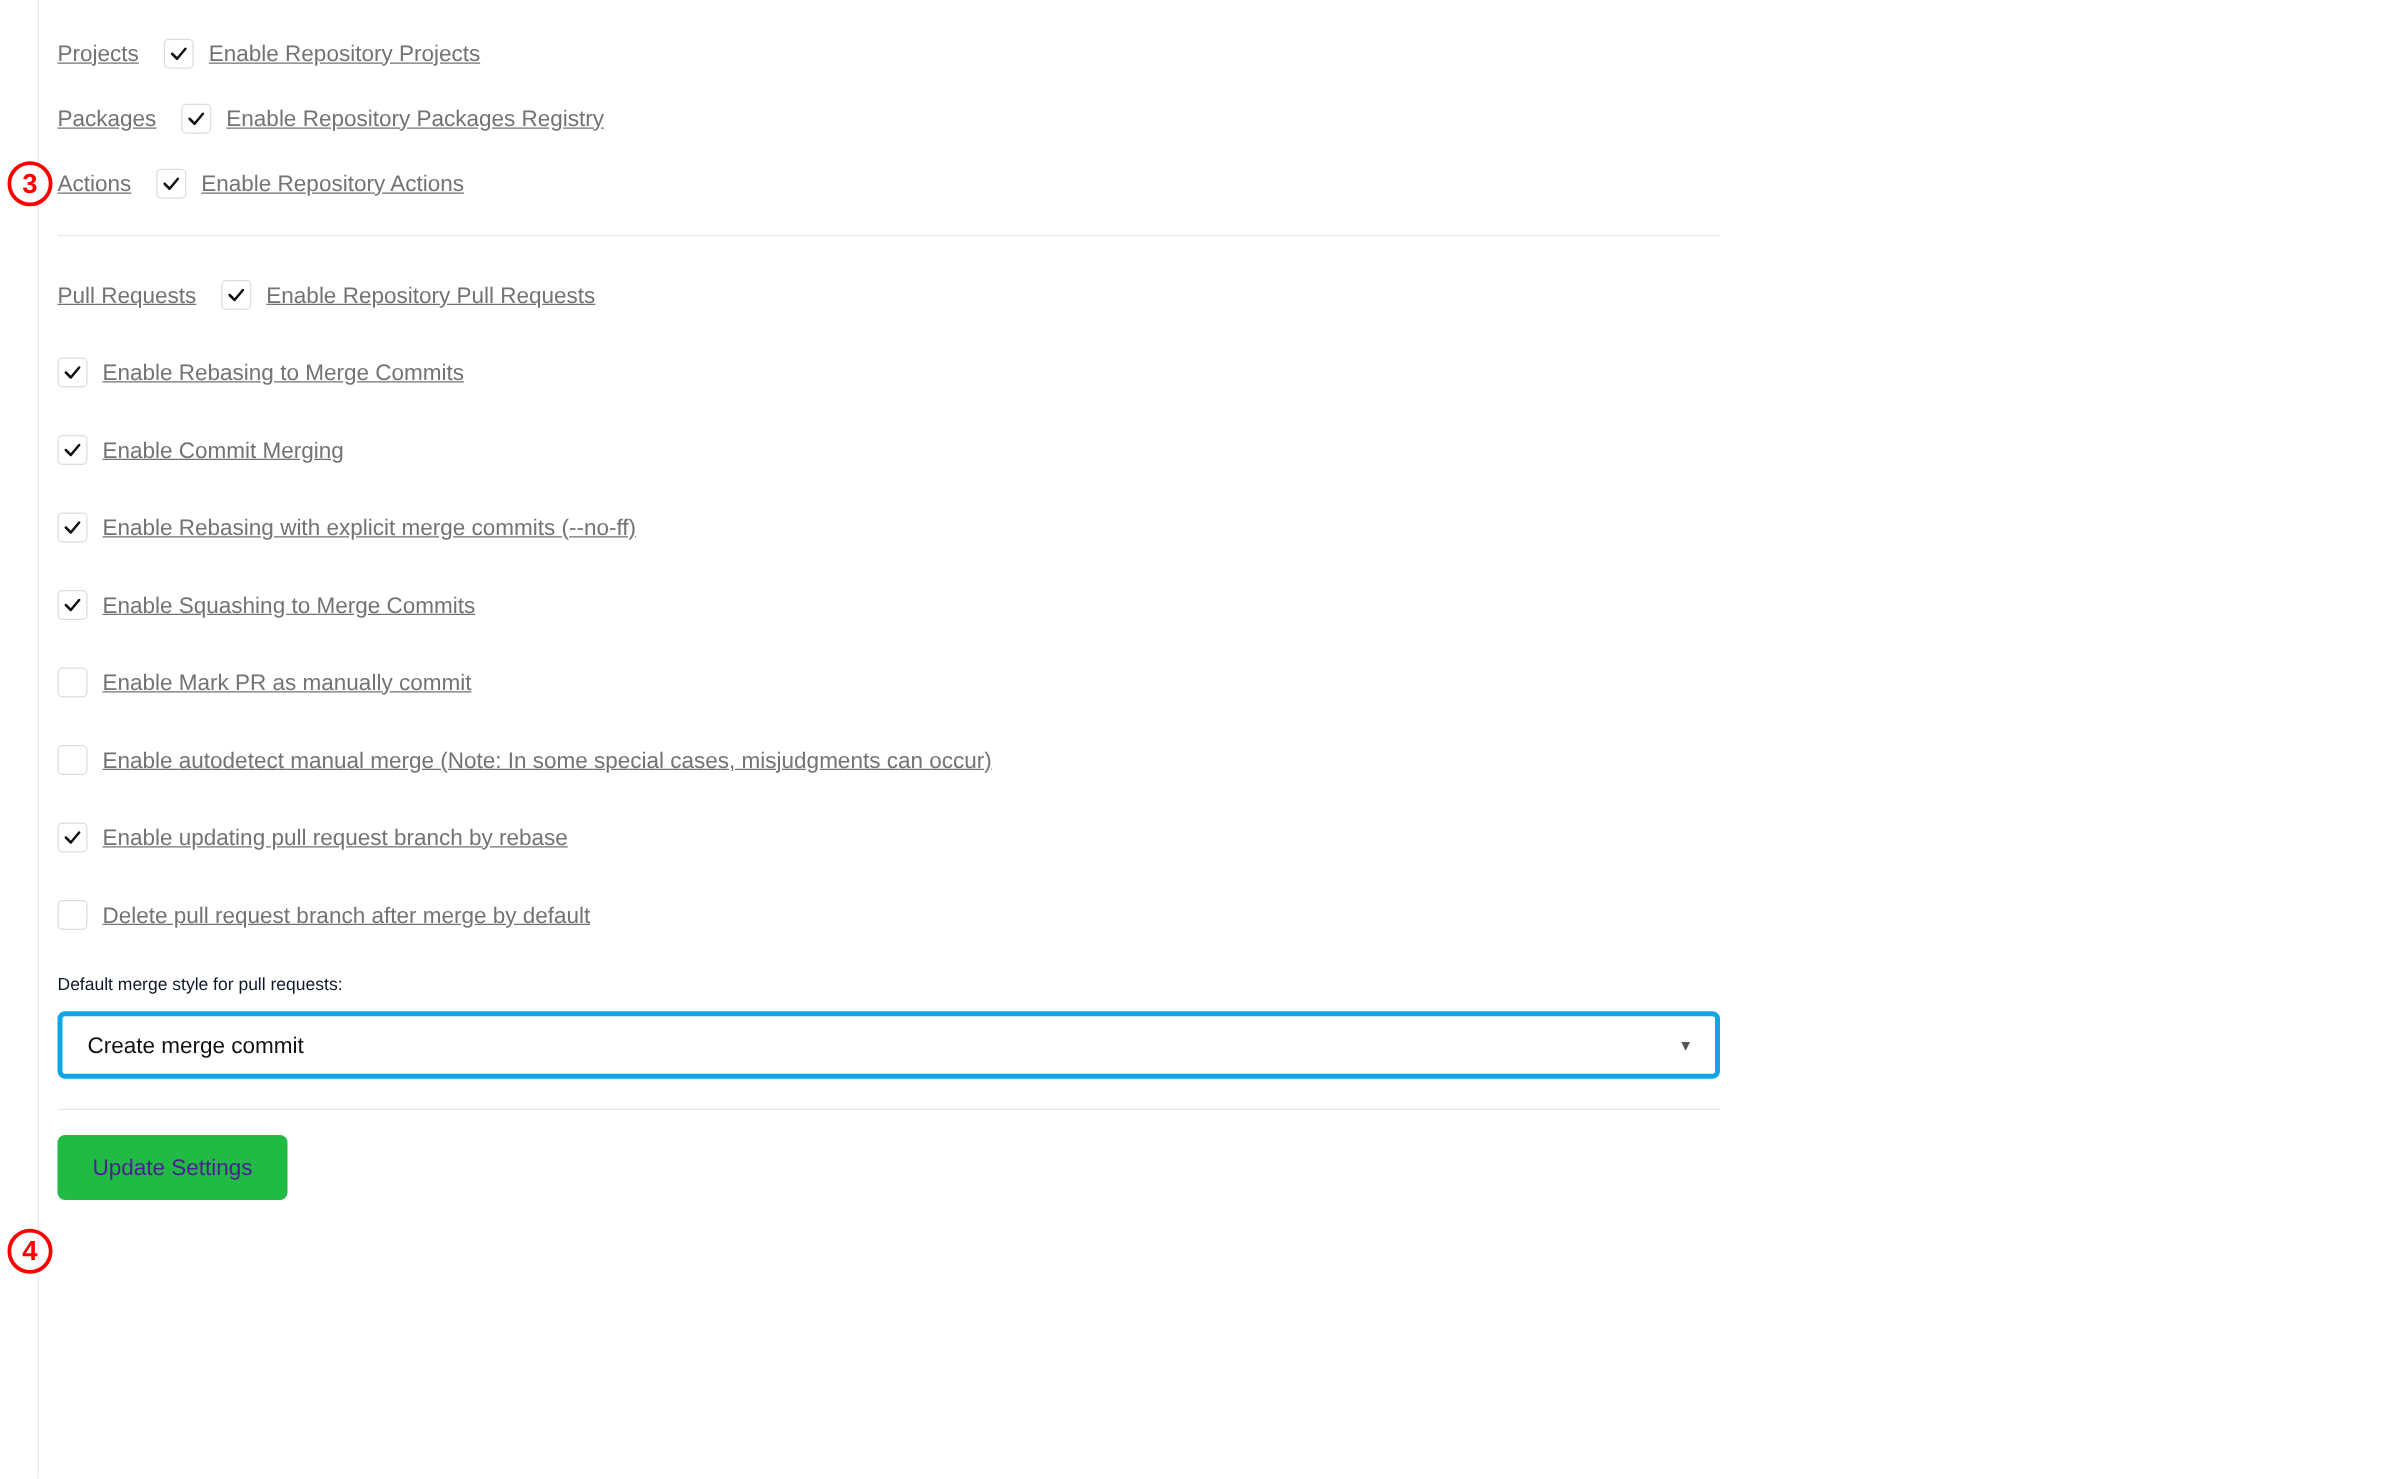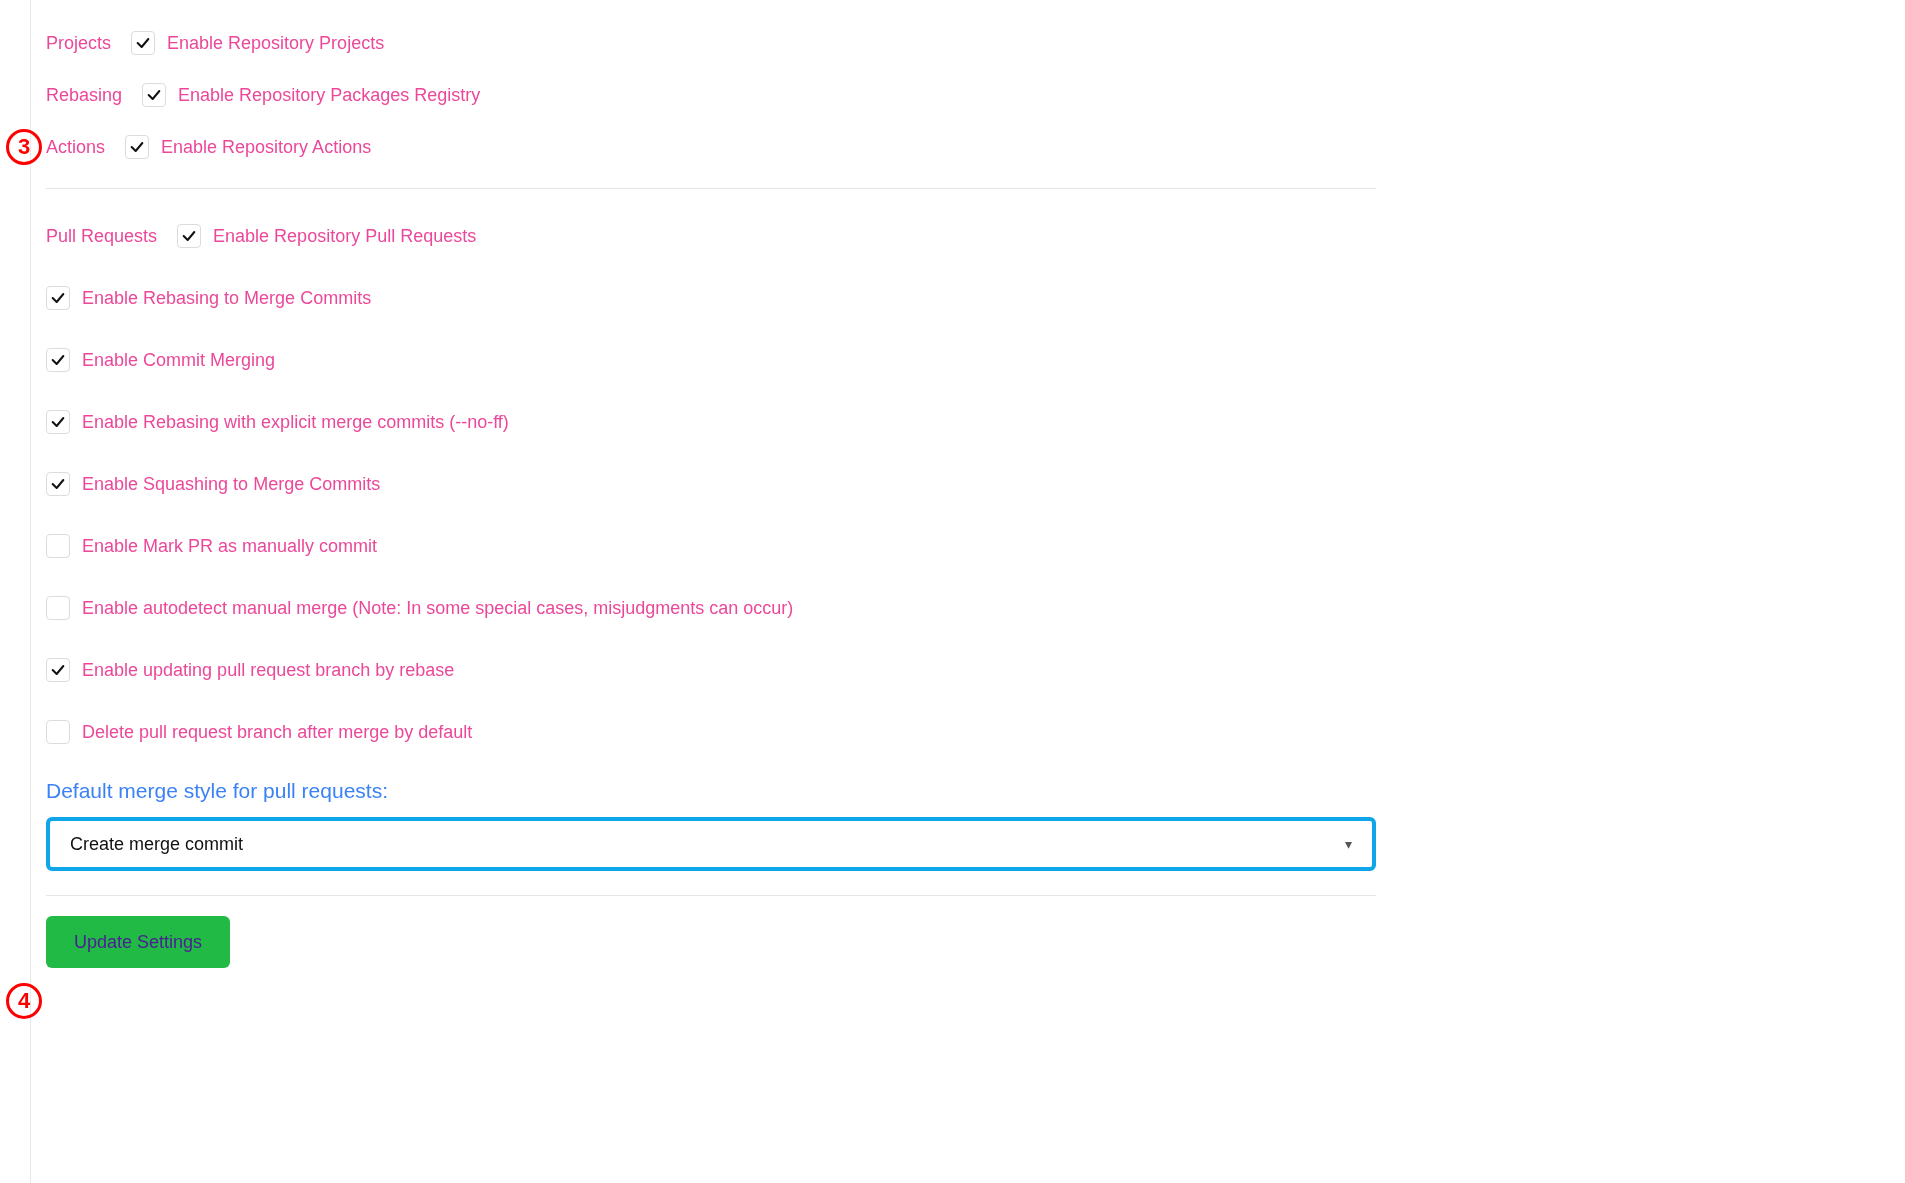--- a/index.html
+++ b/index.html
@@ -31,21 +31,22 @@
   }
   .row {
     display: flex;
     align-items: center;
     gap: 12px;
     min-height: 38px;
     padding: 4px 0;
   }
   .row-label {
     font-size: 18px;
-    color: #ec4899;
+    color: #737373;
+    text-decoration: underline;
   }
   .section-label {
     margin-right: 8px;
   }
   .hrule {
     height: 1px;
     background: #e6e6e6;
     margin: 18px 0 24px 0;
     width: 1330px;
   }
@@ -63,22 +64,22 @@
   .checkbox.checked svg { display: block; }
   .checkbox svg { display: none; }
   .checkbox svg path { stroke: #111; stroke-width: 3; fill: none; stroke-linecap: round; stroke-linejoin: round; }
   .sub-list {
     margin-top: 8px;
   }
   .sub-list .row {
     padding: 12px 0;
   }
   .plain-label {
-    font-size: 21px;
-    color: #3b82f6;
+    font-size: 14px;
+    color: #0f172a;
     padding: 16px 0 8px 0;
   }
   .select {
     width: 1330px;
     height: 54px;
     border: 4px solid #0ea5e9;
     border-radius: 6px;
     display: flex;
     align-items: center;
     justify-content: space-between;
@@ -148,21 +149,21 @@
       <span class="checkbox checked">
         <svg viewBox="0 0 24 24" width="16" height="16">
             <path d="M4 12 L10 18 L20 6"></path>
           </svg>
       </span>
       <span class="row-label">Enable Repository Projects</span>
     </div>
 
     
     <div class="row" style="margin-top:6px;">
-      <span class="row-label section-label">Rebasing</span>
+      <span class="row-label section-label">Packages</span>
       <span class="checkbox checked">
         <svg viewBox="0 0 24 24" width="16" height="16">
             <path d="M4 12 L10 18 L20 6"></path>
           </svg>
       </span>
       <span class="row-label">Enable Repository Packages Registry</span>
     </div>
 
     
     <div class="row" id="actions-row" style="margin-top:6px;">

